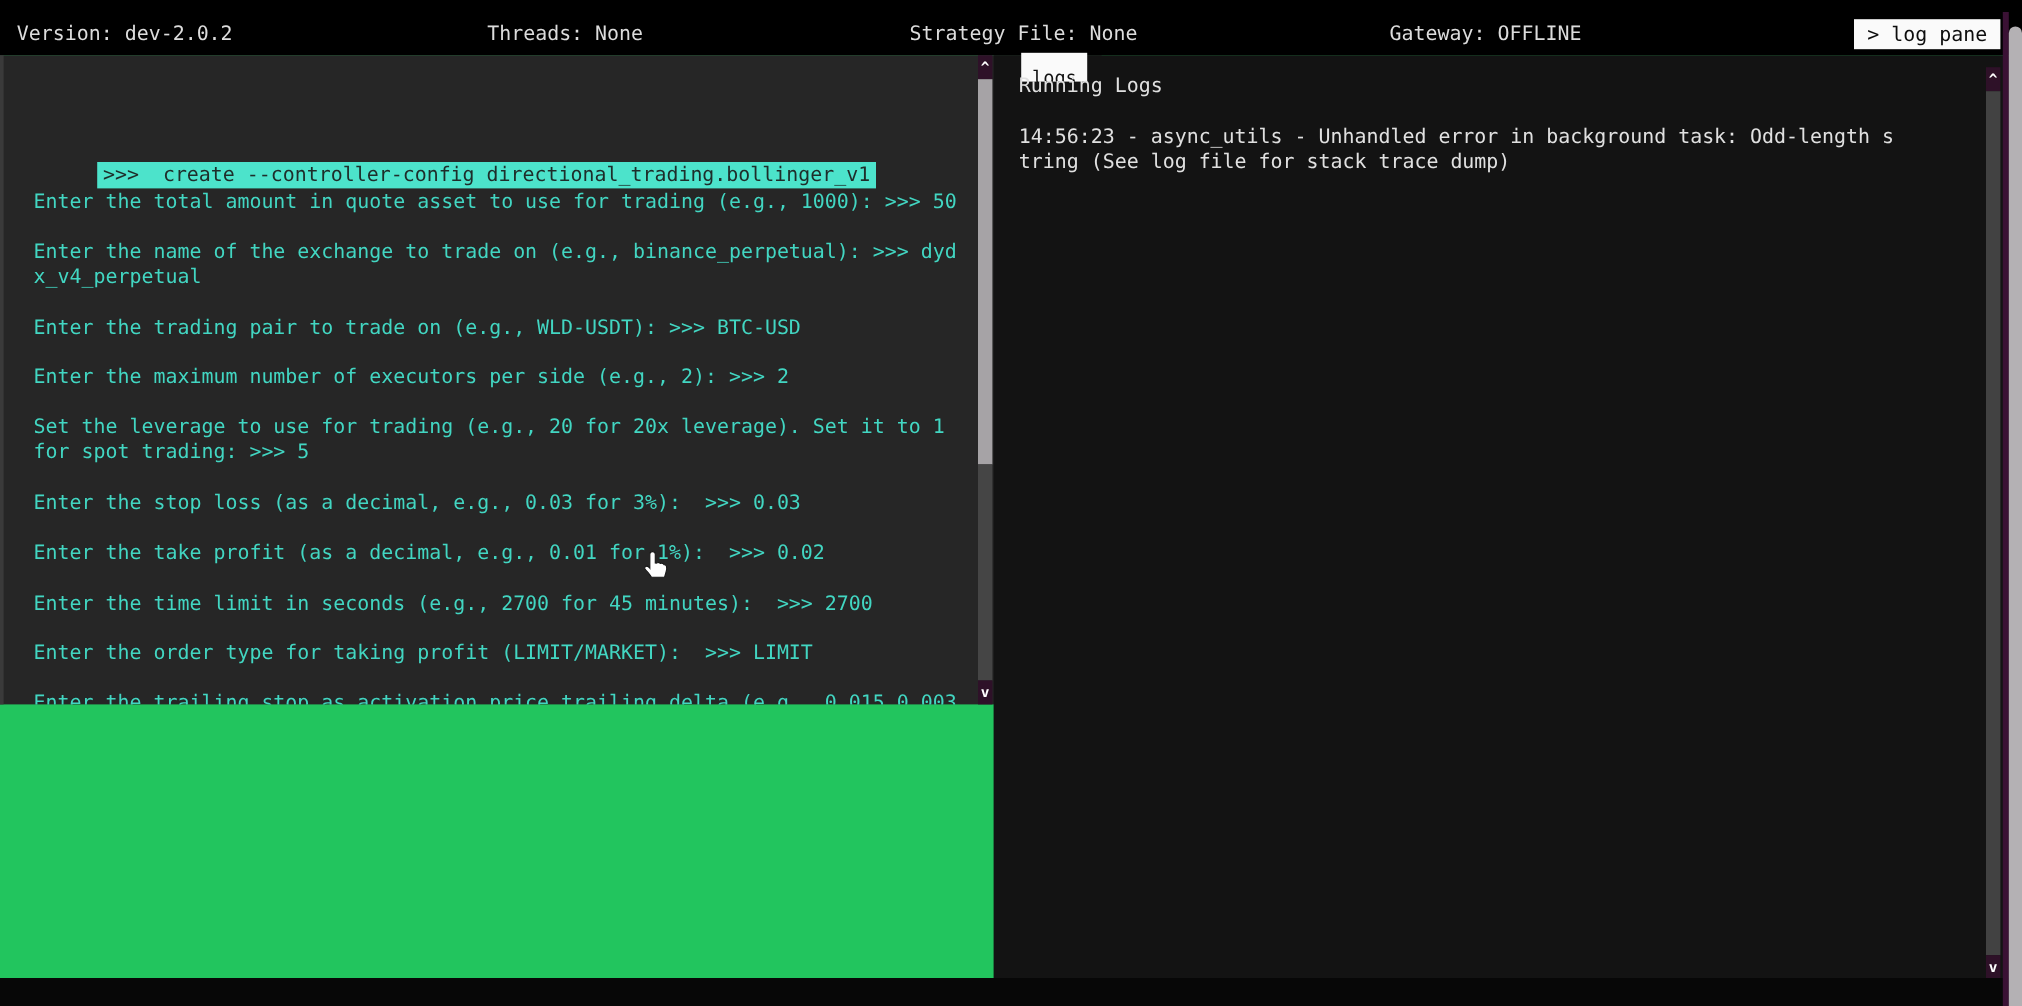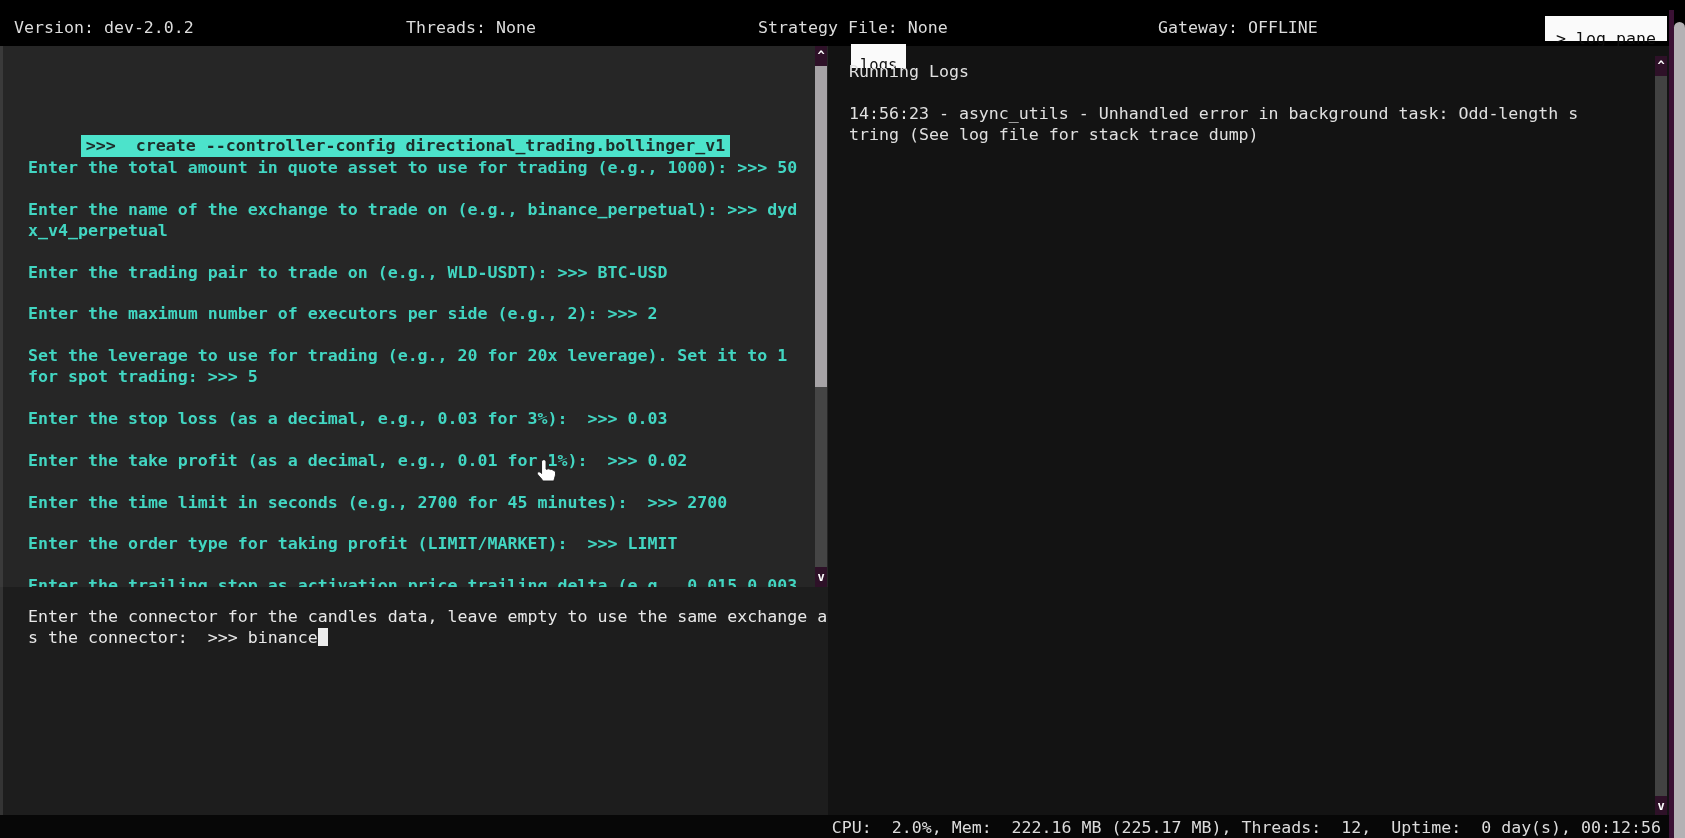--- a/index.html
+++ b/index.html
@@ -5,25 +5,25 @@
   html,body{margin:0;padding:0;background:#000;}
   .screen{position:relative;width:1685px;height:838px;background:#22c55e;overflow:hidden;
           font-family:"DejaVu Sans Mono","Liberation Mono",monospace;margin-top:10px;}
 
   
   .topbar{position:absolute;left:0;top:0;width:1685px;height:36px;background:#000;}
   .topbar .tb-item{position:absolute;top:8px;font-size:16.6px;line-height:20px;color:#dcdcdc;white-space:pre;}
   .tb-version{left:14px;} .tb-strategy{left:406px;} .tb-file{left:758px;} .tb-gateway{left:1158px;}
   .btn-logpane{position:absolute;right:18px;top:6px;min-width:122px;height:25px;background:#fafafa;
                color:#0d0d0d;font-family:inherit;font-size:16.6px;line-height:25px;text-align:center;
-               border:none;padding:10px 8px;white-space:pre;}
+               border:none;padding:0 8px;white-space:pre;}
 
   
   .output-pane{position:absolute;left:0;top:36px;width:918px;height:541px;background:#262626;
-               border-left:3px solid #3a3a3a;box-sizing:border-box;overflow:hidden;font-weight:bold;}
+               border-left:3px solid #3a3a3a;box-sizing:border-box;overflow:hidden;}
   .cmd-line{position:absolute;left:25px;top:71px;white-space:pre;}
   .hl{background:#4ce3cb;color:#1e2d2a;font-size:16.6px;line-height:20.9px;padding:1px 5px 2px 5px;margin-left:-5px;white-space:pre;}
   .out-body{position:absolute;left:25px;top:112px;margin:0;font-size:16.6px;line-height:20.9px;
             color:#42d6c2;white-space:pre;}
 
   
   .input-pane{position:absolute;left:0;top:577px;width:828px;height:228px;background:#1d1d1d;
               border-left:3px solid #343434;box-sizing:border-box;}
   .in-body{position:absolute;left:25px;top:20px;margin:0;font-size:16.6px;line-height:20.9px;
            color:#e8e8e8;white-space:pre;}
@@ -111,44 +111,39 @@
 ):  &gt;&gt;&gt; 0.015,0.003</pre>
   </div>
 
   <div class="sb sb-left">
     <div class="arrow up">^</div>
     <div class="thumb"></div>
     <div class="track"></div>
     <div class="arrow down">v</div>
   </div>
 
-  <div class="input-pane">
-    <pre class="in-body"><span>Enter the connector for the candles data, leave empty to use the same exchange a</span>
-<span>s the connector:  &gt;&gt;&gt; binance</span><span class="block-cursor"></span></pre>
-  </div>
 
   <div class="log-pane">
     <button class="logs-tab">logs</button>
     <pre class="log-body">Running Logs
 
 14:56:23 - async_utils - Unhandled error in background task: Odd-length s
 tring (See log file for stack trace dump)</pre>
   </div>
 
   <div class="sb sb-right">
     <div class="arrow up">^</div>
     <div class="track"></div>
     <div class="arrow down">v</div>
   </div>
 
   <div class="outer-purple"></div>
   <div class="outer-thumb"></div>
 
   <div class="statusbar">
-    <span class="status-right">CPU:  2.0%, Mem:  222.16 MB (225.17 MB), Threads:  12,  Uptime:  0 day(s), 00:12:56</span>
   </div>
 
   <div class="maroon-line"></div>
   <div class="vstabs">
     <span class="vstab vt-problems">PROBLEMS</span>
     <span class="vt-badge">2</span>
     <span class="vstab vt-output">OUTPUT</span>
     <span class="vstab vt-debug">DEBUG CONSOLE</span>
     <span class="vstab vt-terminal">TERMINAL</span>
     <span class="vstab vt-ports">PORTS</span>

